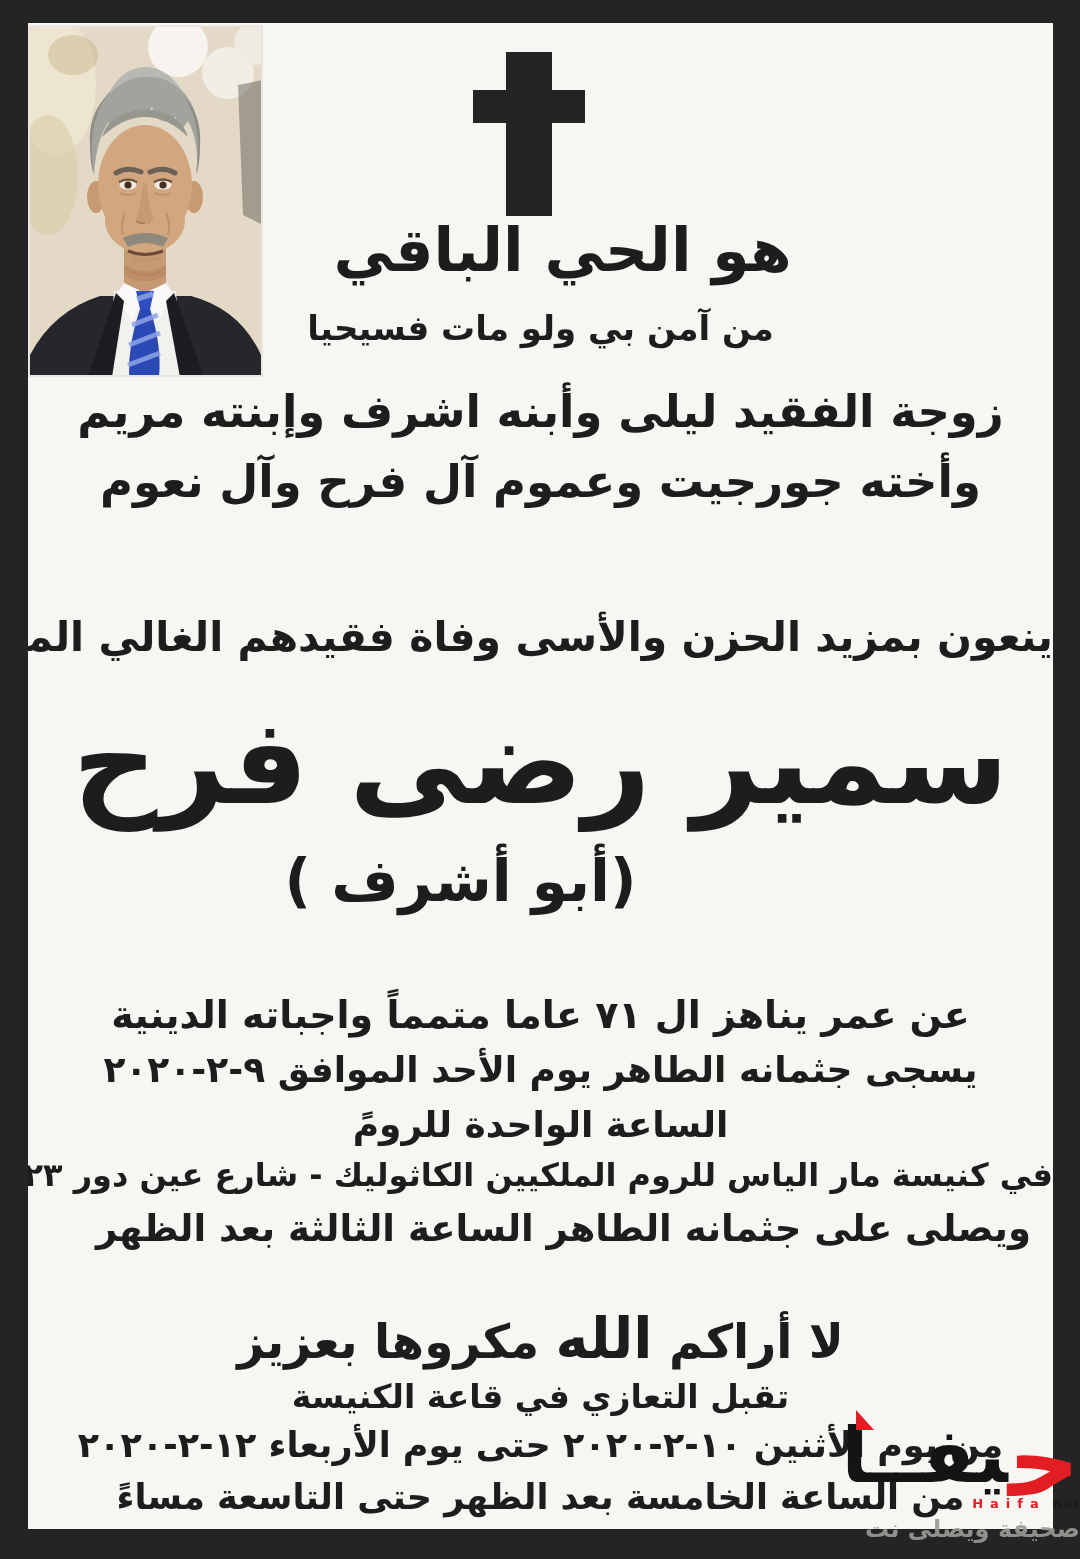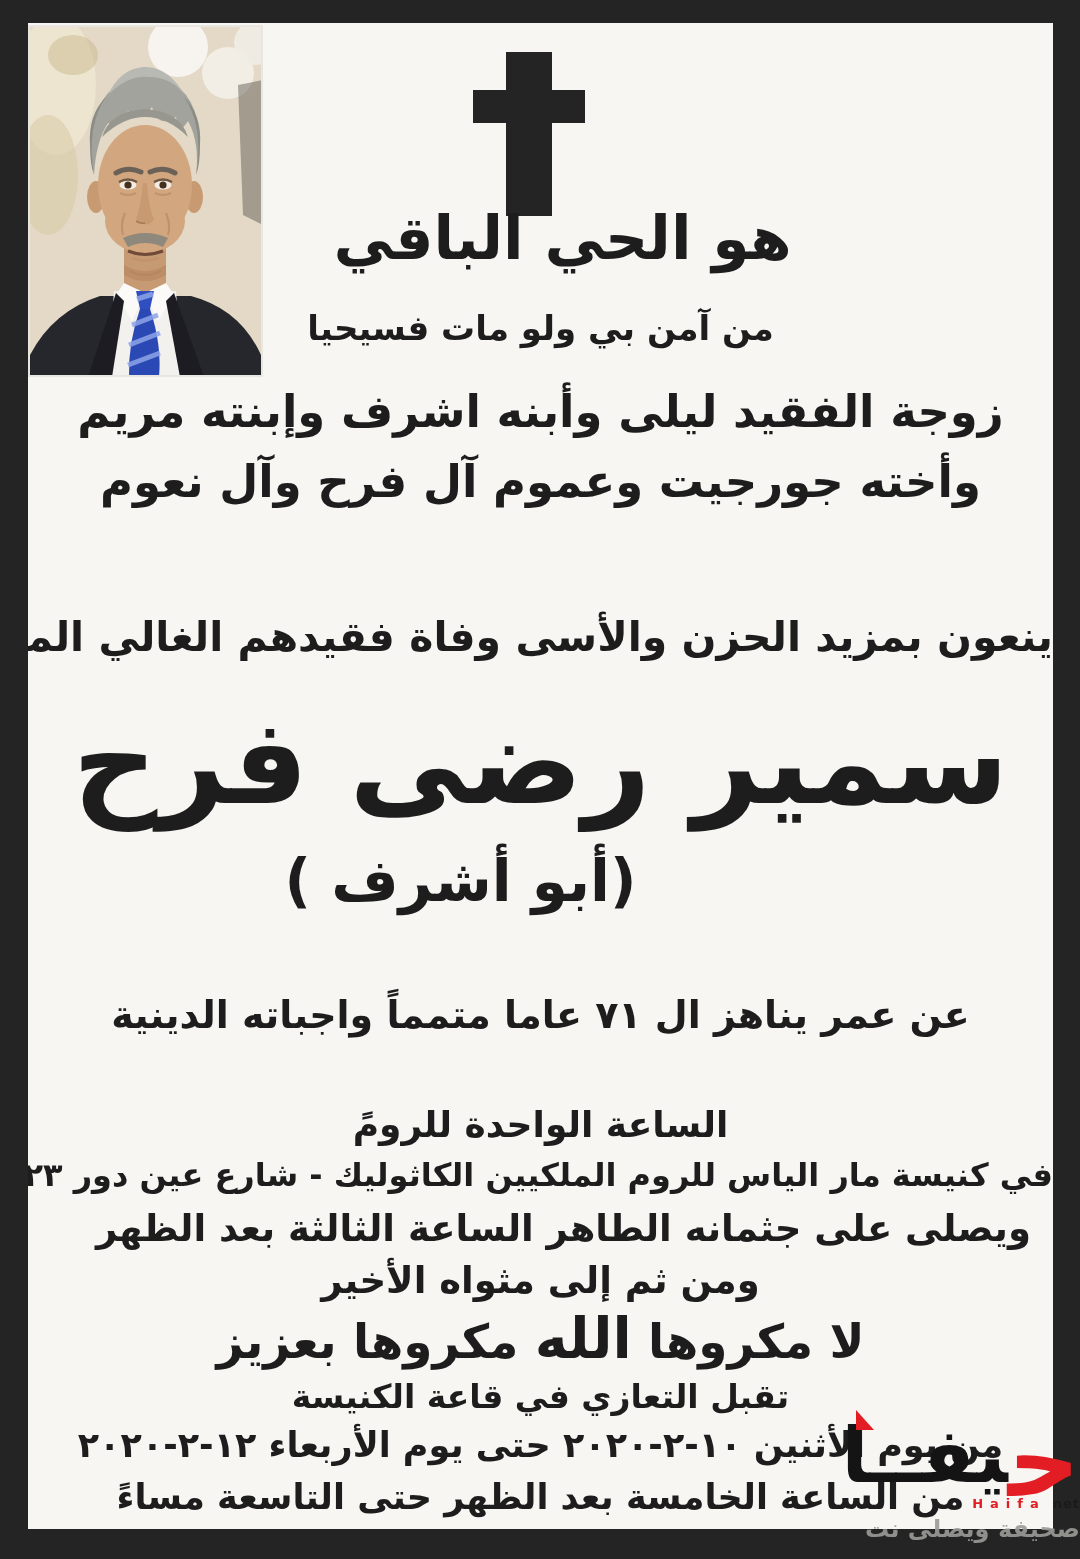--- a/index.html
+++ b/index.html
@@ -29,21 +29,21 @@
     text-align:center;
     font-weight:bold;
     color:#1d1d1d;
     white-space:nowrap;
   }
   
   .cross{position:absolute;top:29px;left:50%;transform:translateX(-12px);margin-left:-56px;width:112px;height:164px;}
   .cross-v{position:absolute;left:33px;top:0;width:46px;height:164px;background:#242424;}
   .cross-h{position:absolute;left:0;top:38px;width:112px;height:33px;background:#242424;}
 
-  .l-title{top:180px;font-size:60px;margin-left:44px;}
+  .l-title{top:192px;font-size:60px;margin-left:44px;}
   .l-verse{top:285px;font-size:34px;}
   .l-family1{top:362px;font-size:45px;}
   .l-family2{top:432px;font-size:45px;}
   .l-family3{top:499px;font-size:45px;}
   .l-announce{top:590px;font-size:41px;}
   .l-name{top:652px;font-size:118px;line-height:175px;}
   .l-nickname{top:824px;font-size:58px;transform:translateX(80px);} 
   .l-nickname{transform:translateX(-80px);}
   .l-death{top:918px;font-size:33px;}
   .l-age{top:970px;font-size:38px;}
@@ -167,27 +167,27 @@
 
     <div class="line l-family1">زوجة الفقيد ليلى وأبنه اشرف وإبنته مريم</div>
     <div class="line l-family2">وأخته جورجيت  وعموم آل فرح وآل نعوم</div>
 
     <div class="line l-announce">ينعون بمزيد الحزن والأسى وفاة  فقيدهم الغالي المرحوم</div>
 
     <div class="line l-name">سمير رضى فرح</div>
     <div class="line l-nickname">(أبو أشرف )</div>
 
     <div class="line l-age">عن عمر يناهز ال ٧١ عاما متمماً واجباته الدينية</div>
+    <div class="line l-lying">يسجى جثمانه الطاهر يوم الأحد الموافق ٩-٢-٢٠٢٠</div>
     <div class="line l-time">الساعة الواحدة للرومً</div>
     <div class="line l-church">في كنيسة مار الياس للروم الملكيين الكاثوليك - شارع عين دور ٢٣ حيفا</div>
     <div class="line l-prayer">ويصلى على جثمانه الطاهر الساعة الثالثة بعد الظهر</div>
-    <div class="line l-burial">ومن ثم إلى مثواه الأخير</div>
 
     <div class="line l-blessing">
-      <span>لا مكروها</span>
+      <span>لا أراكم</span>
       <span class="allah">الله</span>
       <span>مكروها بعزيز</span>
     </div>
 
     <div class="line l-condplace">تقبل التعازي في قاعة الكنيسة</div>
     <div class="line l-conddays">من يوم الأثنين ١٠-٢-٢٠٢٠ حتى يوم الأربعاء  ١٢-٢-٢٠٢٠</div>
     <div class="line l-condhours">من الساعة الخامسة بعد الظهر حتى التاسعة مساءً</div>
   </div>
 
   <div class="wm">

